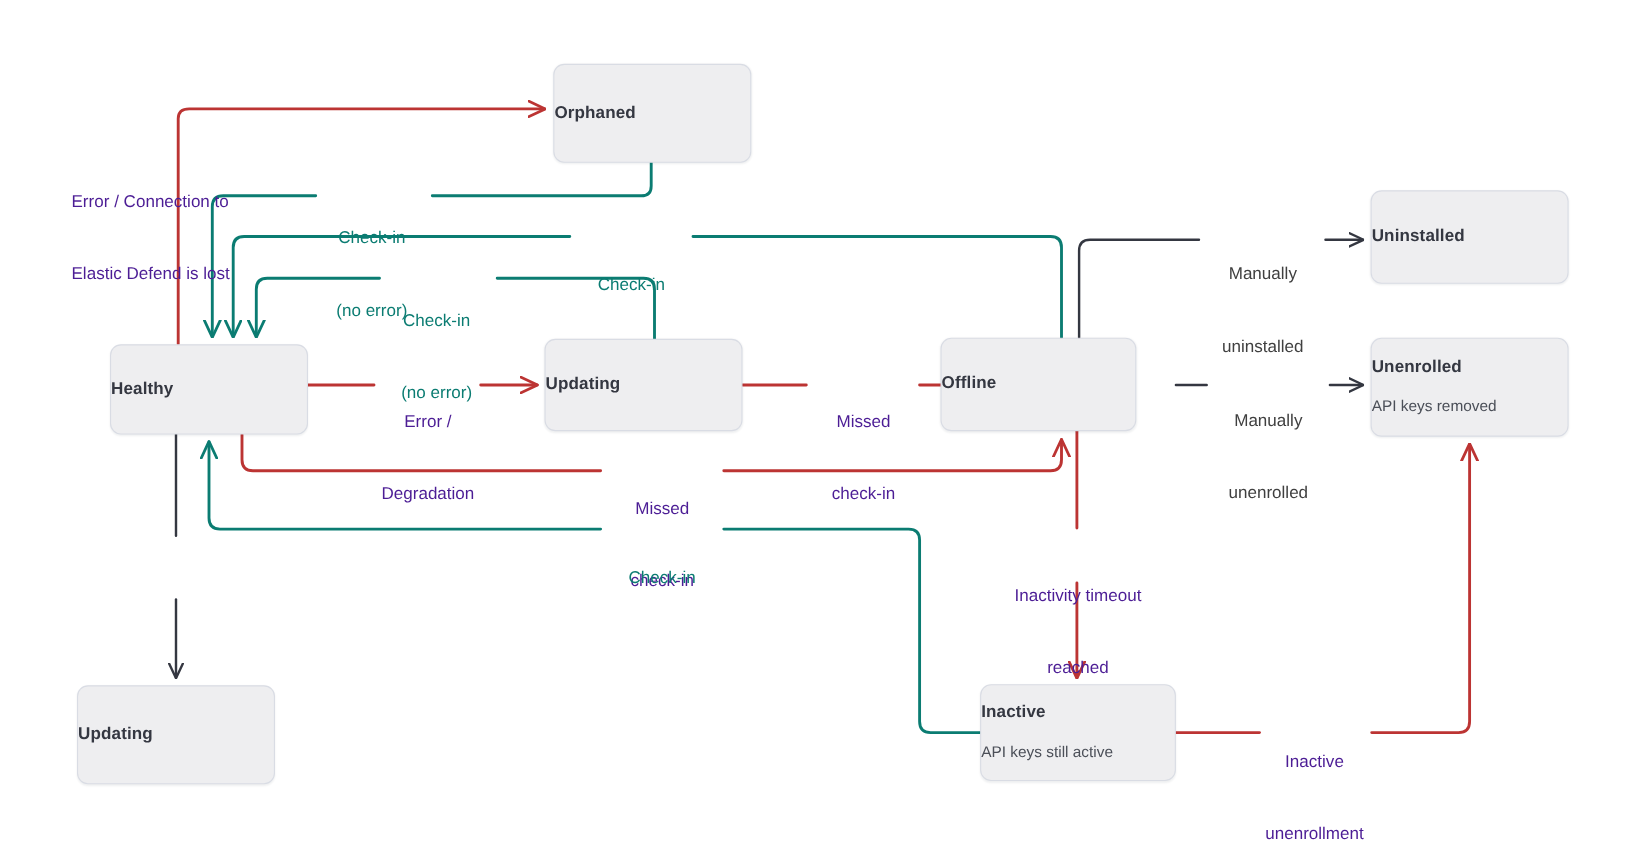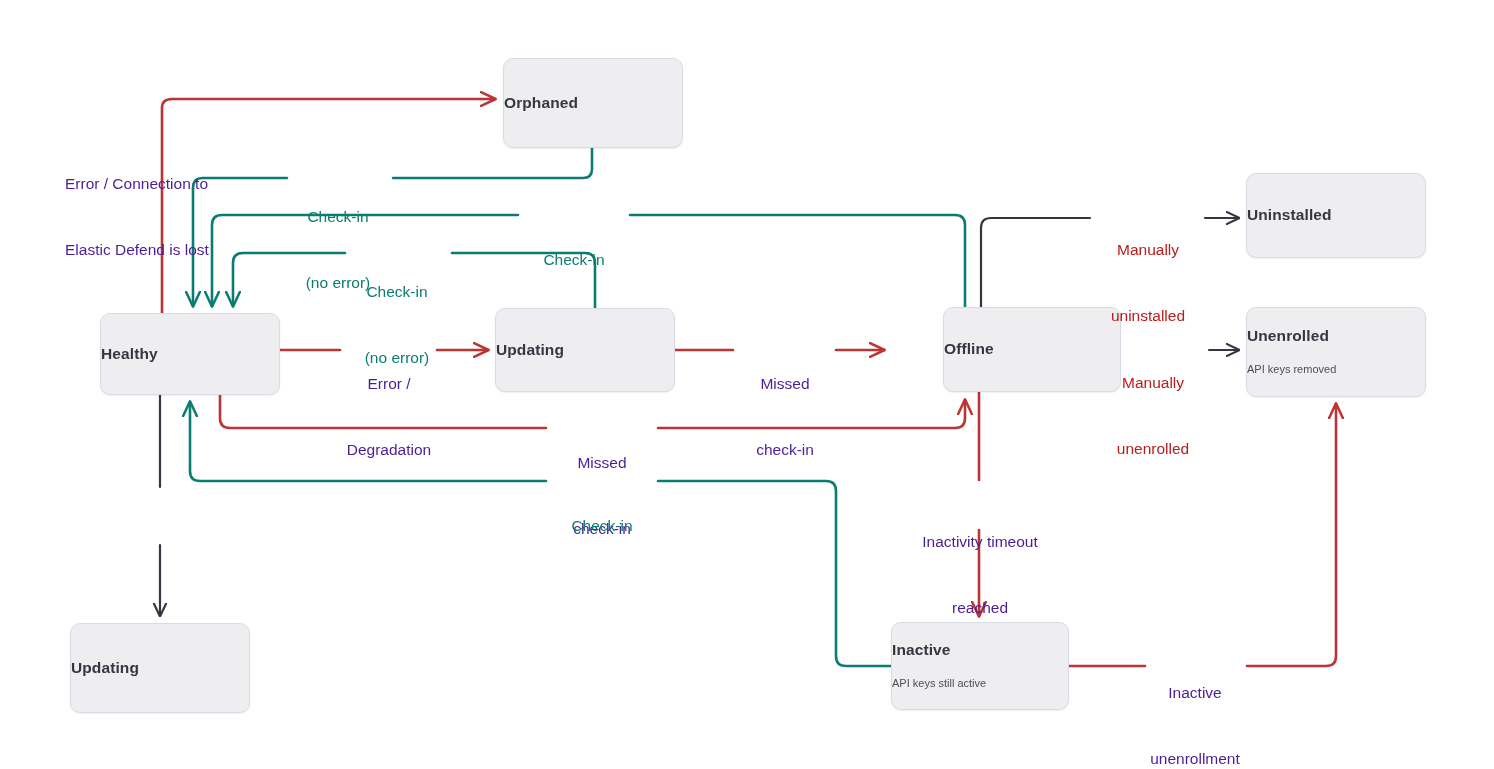--- a/index.html
+++ b/index.html
@@ -6,26 +6,26 @@
   body{width:1494px;height:769px;overflow:hidden;
        font-family:"Liberation Sans","DejaVu Sans",sans-serif;}
   #stage{position:relative;width:1494px;height:769px;background:#ffffff;}
   svg#wires{position:absolute;left:0;top:0;width:1494px;height:769px;}
 
   .node{position:absolute;box-sizing:border-box;
         background:#EEEEF0;border:1px solid #D9DCE4;border-radius:10px;
         display:flex;flex-direction:column;align-items:flex-start;justify-content:center;
         box-shadow:0 1px 2px rgba(20,25,40,.07);}
   .node .title{font-size:15.5px;font-weight:700;color:#343741;letter-spacing:.1px;line-height:1.2;}
-  .node .sub{font-size:11px;font-weight:400;color:#4b4f58;line-height:1.25;margin-top:17px;}
+  .node .sub{font-size:14px;font-weight:400;color:#4b4f58;line-height:1.25;margin-top:17px;}
 
   .lbl{position:absolute;font-size:15.5px;line-height:1.42;text-align:center;white-space:pre;}
   .lbl.red{color:#4c1d95;}
   .lbl.green{color:#0B7C72;}
-  .lbl.dark{color:#b91c1c;}
+  .lbl.dark{color:#404040;}
   .lbl.lt{text-align:left;}
 </style>
 </head>
 <body>
 
 <div id="stage">
 
   <svg id="wires" viewBox="0 0 1494 769" xmlns="http://www.w3.org/2000/svg">
     <defs>
       <marker id="ar-red" viewBox="0 0 10 10" refX="9" refY="5" markerWidth="6.5" markerHeight="6.5" orient="auto-start-reverse">
@@ -87,21 +87,21 @@
   </div>
 
   <div class="node" style="left:100px;top:313px;width:180px;height:82px;">
     <div class="title">Healthy</div>
   </div>
 
   <div class="node" style="left:495px;top:308px;width:180px;height:84px;">
     <div class="title">Updating</div>
   </div>
 
-  <div class="node" style="left:943px;top:307px;width:178px;height:85px;">
+  <div class="node" style="left:855px;top:307px;width:178px;height:85px;">
     <div class="title">Offline</div>
   </div>
 
   <div class="node" style="left:1246px;top:173px;width:180px;height:85px;">
     <div class="title">Uninstalled</div>
   </div>
 
   <div class="node" style="left:1246px;top:307px;width:180px;height:90px;">
     <div class="title">Unenrolled</div>
     <div class="sub">API keys removed</div>

